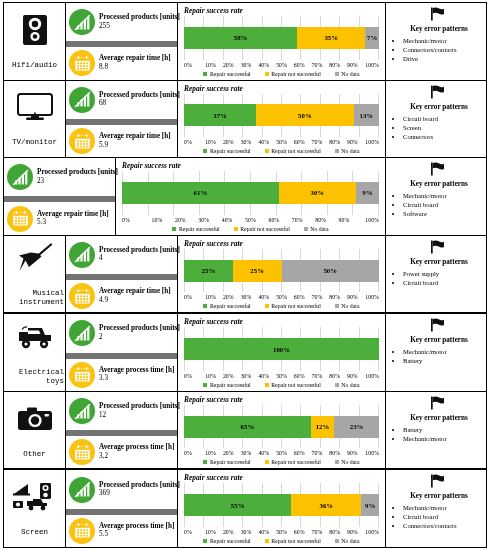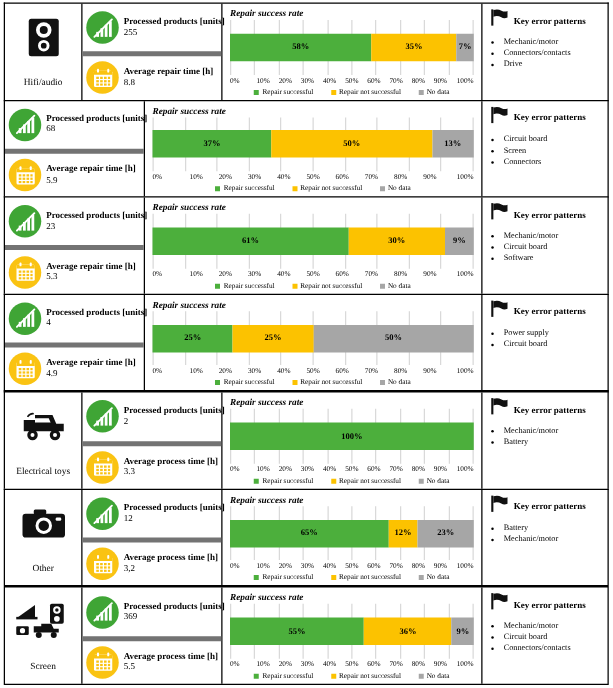--- a/index.html
+++ b/index.html
@@ -48,42 +48,43 @@
   }
   .cat-icon {
     height: 34px;
     display: flex;
     align-items: center;
     justify-content: center;
   }
   .cat-label {
     font-size: 7.5px;
     line-height: 9px;
-    text-align: center;
+    text-align: right;
     margin-top: 14px;
+    font-family: Liberation Mono, monospace;
   }
 
   
   .kpis {
     width: 112px;
     flex: 0 0 112px;
     border-right: 1px solid #000;
     box-sizing: border-box;
     display: flex;
     flex-direction: column;
   }
   .kpi {
     flex: 1 1 50%;
     display: flex;
     align-items: center;
     padding: 2px 3px;
     box-sizing: border-box;
     min-height: 0;
   }
-  .kpi + .kpi { border-top: 4px solid #737373; }
+  .kpi + .kpi { border-top: 6px solid #737373; }
   .badge {
     width: 26px;
     height: 26px;
     flex: 0 0 26px;
     border-radius: 50%;
     display: flex;
     align-items: center;
     justify-content: center;
     margin-right: 4px;
   }
@@ -188,20 +189,21 @@
   .errors {
     width: 100px;
     flex: 0 0 100px;
     box-sizing: border-box;
     padding: 4px 4px 2px 6px;
   }
   .err-head {
     display: flex;
     align-items: center;
     margin-bottom: 3px;
+    flex-direction: column;
   }
   .err-head-text {
     font-size: 7.2px;
     font-weight: bold;
     margin-left: 4px;
     white-space: nowrap;
   }
   .err-list {
     margin: 0;
     padding-left: 11px;
@@ -333,20 +335,32 @@
           <span class="err-head-text">Key error patterns</span>
         </div>
         <ul class="err-list">
           <li>Mechanic/motor</li>
           <li>Connectors/contacts</li>
           <li>Drive</li>
         </ul>
       </div>
     </div>
     <div class="row">
+      <div class="cat">
+        <div class="cat-icon">
+          <svg width="36" height="28" viewBox="0 0 36 28">
+            <rect x="1" y="1" width="34" height="21" rx="2.5" fill="none" stroke="#111" stroke-width="2"></rect>
+            <rect x="4" y="4" width="28" height="15" fill="#fff"></rect>
+            <circle cx="18" cy="20.2" r="0.9" fill="#111"></circle>
+            <rect x="14" y="22" width="8" height="3" fill="#111"></rect>
+            <rect x="9" y="24.5" width="18" height="2.5" rx="1.2" fill="#111"></rect>
+          </svg>
+        </div>
+        <div class="cat-label">TV/monitor</div>
+      </div>
       <div class="kpis">
         <div class="kpi">
           <div class="badge green">
             <svg width="17" height="17" viewBox="0 0 17 17">
               <path d="M1.5 15.5 L15.5 1.5" stroke="#fff" stroke-width="1.5" stroke-linecap="round"></path>
               <rect x="3" y="11.5" width="2.2" height="4" fill="#fff"></rect>
               <rect x="6.4" y="8.6" width="2.2" height="6.9" fill="#fff"></rect>
               <rect x="9.8" y="5.8" width="2.2" height="9.7" fill="#fff"></rect>
               <rect x="13.2" y="3" width="2.2" height="12.5" fill="#fff"></rect>
             </svg>
@@ -555,20 +569,29 @@
           <span class="err-head-text">Key error patterns</span>
         </div>
         <ul class="err-list">
           <li>Mechanic/motor</li>
           <li>Circuit board</li>
           <li>Software</li>
         </ul>
       </div>
     </div>
     <div class="row">
+      <div class="cat">
+        <div class="cat-icon">
+          <svg width="36" height="30" viewBox="0 0 36 30">
+            <path d="M34 1.5 L20.5 13" stroke="#111" stroke-width="2.2" stroke-linecap="round"></path>
+            <path d="M21.5 10.5 L24.5 13.5 L12 24 L8.5 17.5 L2.5 28 L6.5 15.5 L2 12.5 L14 9.5 Z" fill="#111"></path>
+          </svg>
+        </div>
+        <div class="cat-label">Musical instrument</div>
+      </div>
       <div class="kpis">
         <div class="kpi">
           <div class="badge green">
             <svg width="17" height="17" viewBox="0 0 17 17">
               <path d="M1.5 15.5 L15.5 1.5" stroke="#fff" stroke-width="1.5" stroke-linecap="round"></path>
               <rect x="3" y="11.5" width="2.2" height="4" fill="#fff"></rect>
               <rect x="6.4" y="8.6" width="2.2" height="6.9" fill="#fff"></rect>
               <rect x="9.8" y="5.8" width="2.2" height="9.7" fill="#fff"></rect>
               <rect x="13.2" y="3" width="2.2" height="12.5" fill="#fff"></rect>
             </svg>

